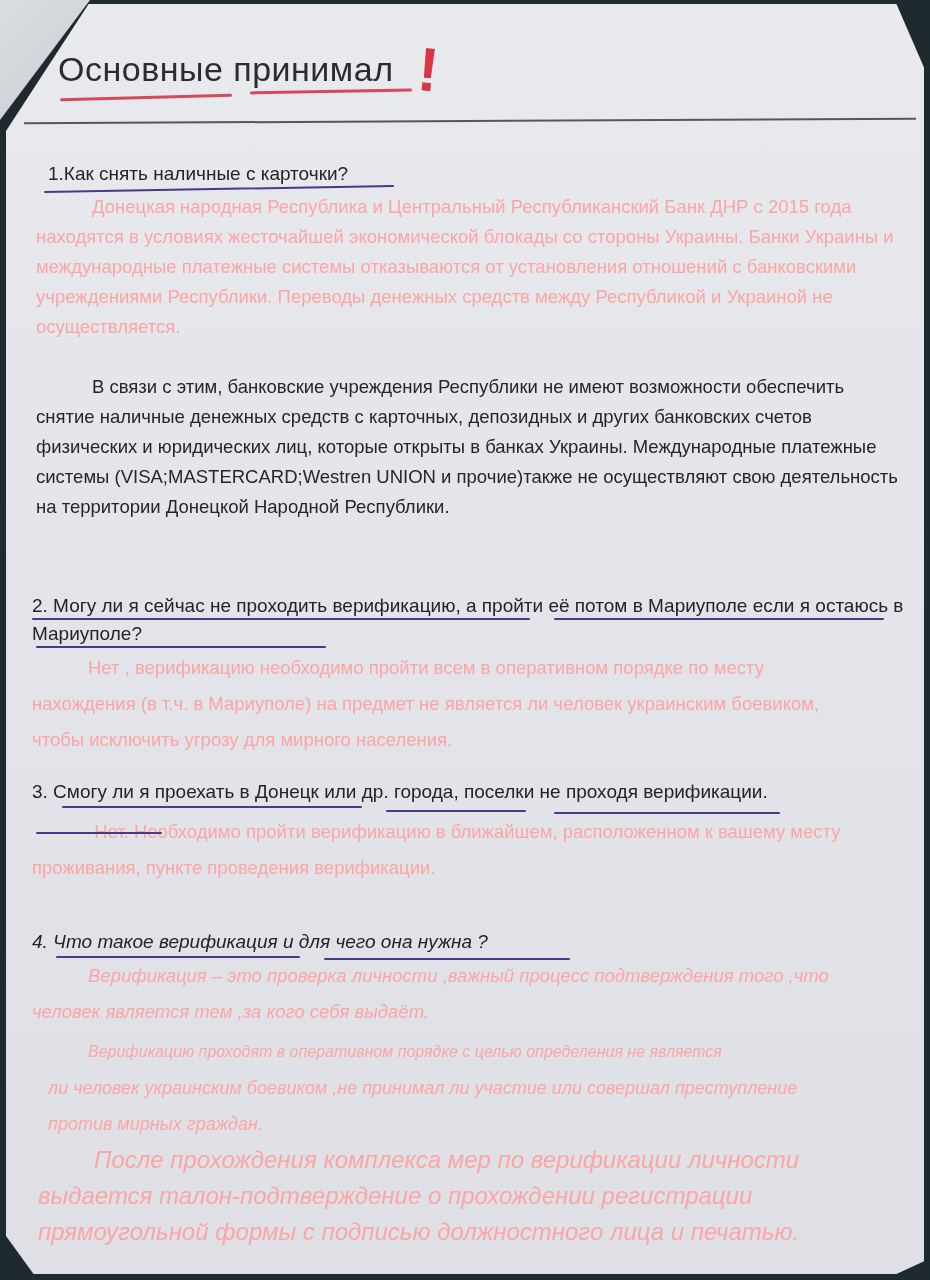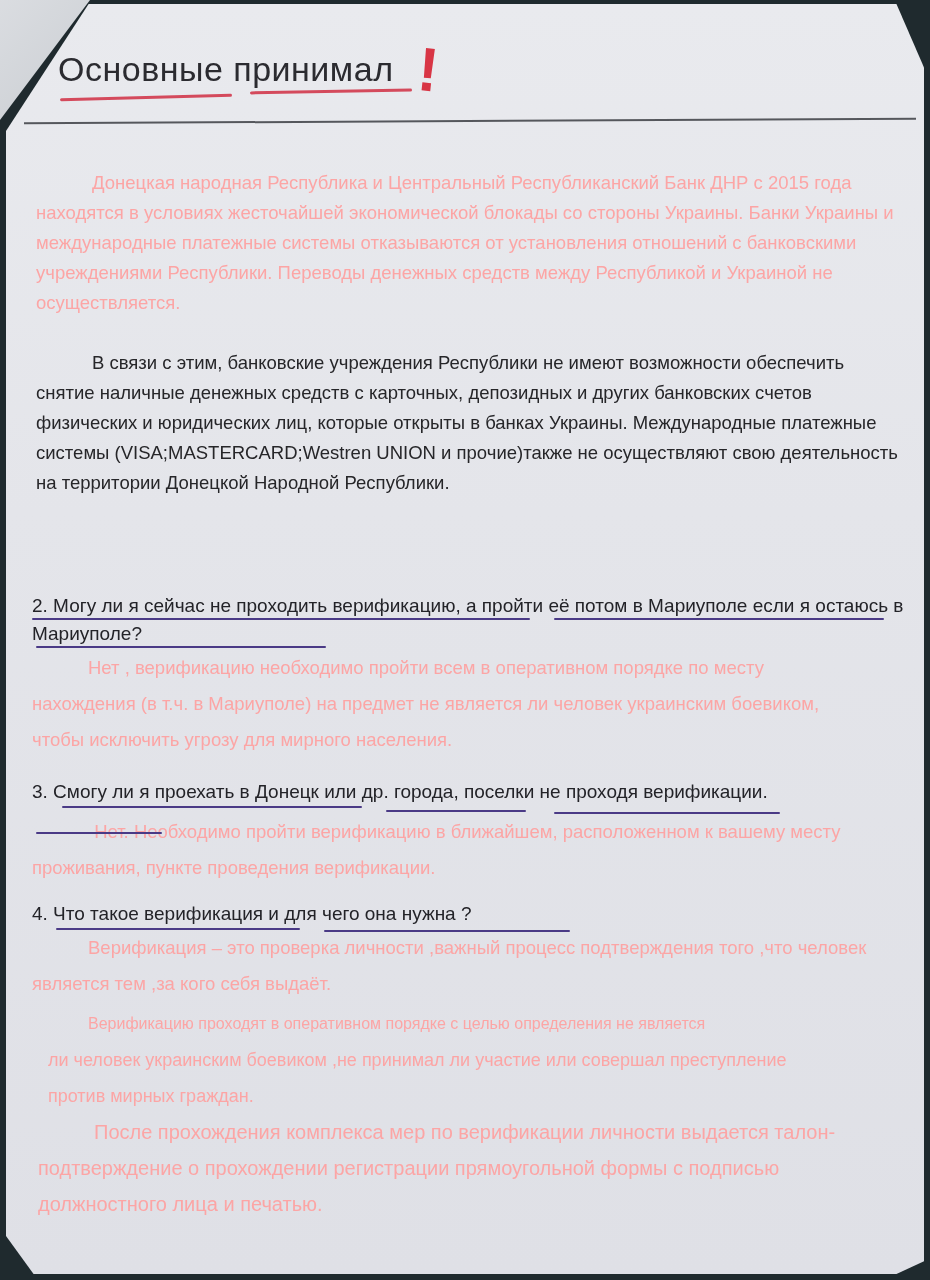--- a/index.html
+++ b/index.html
@@ -59,20 +59,24 @@
 <div class="doc">
   <div class="title-row">
     <div class="title">Основные принимал</div>
     <div class="title-ul1"></div>
     <div class="title-ul2"></div>
     <div class="exclaim">!</div>
     <div class="rule"></div>
   </div>
 
   <div class="section" style="top:122px;">
+    <div class="q" style="margin-left:16px;">
+      <span>1.Как снять наличные с карточки?</span>
+      <span class="ul" style="left:-4px; top:26px; width:350px; transform:rotate(-1deg);"></span>
+    </div>
     <p class="p indent" style="margin-top:6px; width:880px; margin-left:4px;">Донецкая народная Республика и Центральный Республиканский  Банк ДНР с 2015 года находятся в условиях жесточайшей экономической  блокады со стороны Украины. Банки Украины и международные платежные системы отказываются от установления отношений с банковскими учреждениями Республики. Переводы денежных средств между Республикой и Украиной не осуществляется.</p>
     <p class="p indent bold" style="margin-top:30px; width:870px; margin-left:4px; font-weight:normal; color:#262629;">В связи с этим, банковские учреждения Республики не имеют возможности обеспечить снятие наличные денежных средств с карточных, депозидных и других банковских счетов физических и юридических лиц, которые открыты в банках Украины. Международные платежные системы (VISA;MASTERCARD;Westren UNION и прочие)также не осуществляют свою деятельность на территории Донецкой Народной Республики.</p>
   </div>
 
   <div class="section" style="top:552px;">
     <div class="q" style="width:890px;">
       <span style="line-height:28px;">2. Могу ли я сейчас не проходить верификацию, а пройти её потом в Мариуполе если я остаюсь в Мариуполе?</span>
       <span class="ul" style="left:0; top:26px; width:498px;"></span>
       <span class="ul" style="left:522px; top:26px; width:330px;"></span>
       <span class="ul" style="left:4px; top:54px; width:290px;"></span>
@@ -84,24 +88,24 @@
     <div class="q" style="width:760px;">
       <span style="line-height:28px;">3.  Смогу ли я проехать в Донецк  или др. города, поселки не проходя верификации.</span>
       <span class="ul" style="left:30px; top:28px; width:300px;"></span>
       <span class="ul" style="left:354px; top:32px; width:140px;"></span>
       <span class="ul" style="left:522px; top:34px; width:226px;"></span>
       <span class="ul" style="left:4px; top:54px; width:126px;"></span>
     </div>
     <p class="p indent tight" style="margin-top:8px; width:820px;">·Нет. Необходимо пройти верификацию в ближайшем, расположенном к вашему месту проживания, пункте проведения верификации.</p>
   </div>
 
-  <div class="section" style="top:862px;">
+  <div class="section" style="top:890px;font-style:italic;">
     <div class="q">
       <span>4. Что такое верификация и для чего она нужна ?</span>
       <span class="ul" style="left:24px; top:26px; width:244px;"></span>
       <span class="ul" style="left:292px; top:28px; width:246px;"></span>
     </div>
     <p class="p indent tight" style="margin-top:4px; width:860px;">Верификация – это проверка личности ,важный процесс подтверждения того ,что человек является тем ,за кого себя выдаёт.</p>
     <p class="p indent tight" style="margin-top:4px; width:840px; font-size:16px;">Верификацию проходят в оперативном порядке с целью определения не является</p>
     <p class="p tight" style="width:780px; margin-left:16px; font-size:18px;">ли человек украинским боевиком ,не принимал ли участие или совершал преступление против мирных граждан.</p>
-    <p class="p indent tight" style="width:820px; margin-left:6px; font-size:20px;">После прохождения комплекса мер по верификации личности выдается талон-подтверждение о прохождении регистрации прямоугольной формы с подписью должностного лица и печатью.</p>
+    <p class="p indent tight" style="width:820px; margin-left:6px; font-size:24px;">После прохождения комплекса мер по верификации личности выдается талон-подтверждение о прохождении регистрации прямоугольной формы с подписью должностного лица и печатью.</p>
   </div>
 </div>
 
 </body></html>

